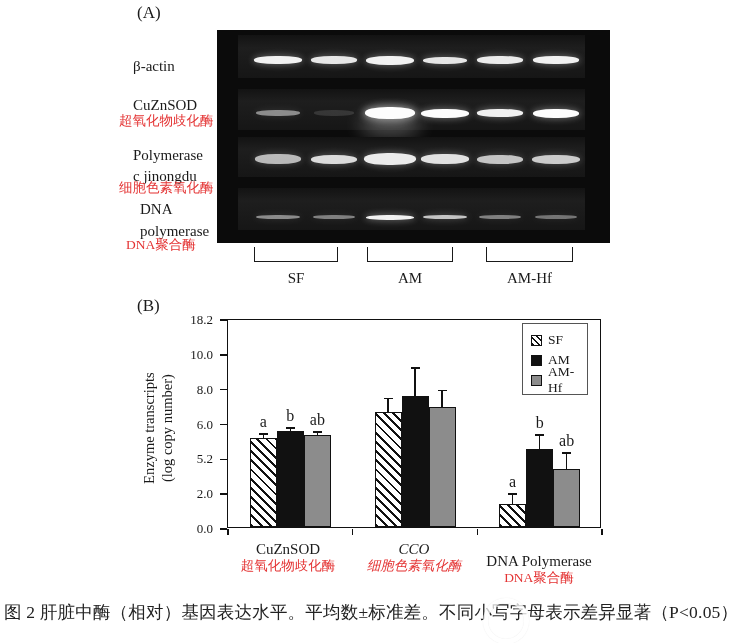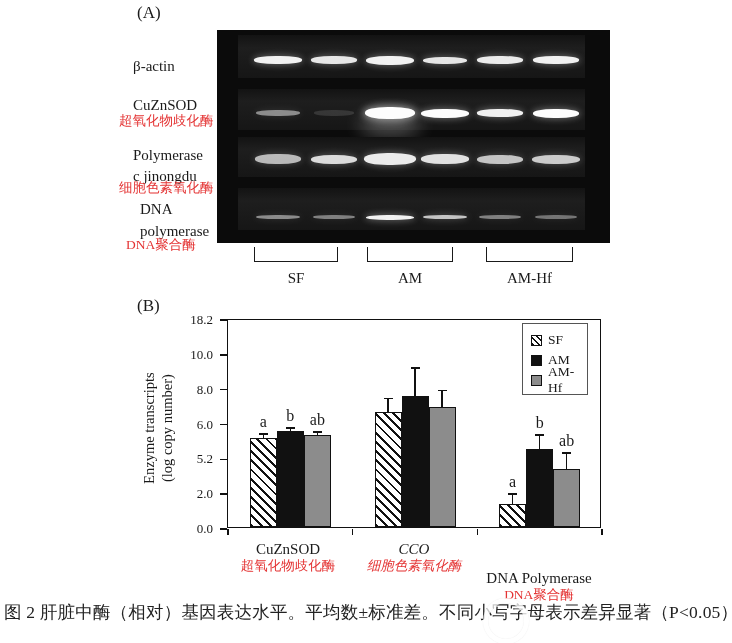--- a/index.html
+++ b/index.html
@@ -190,21 +190,21 @@
   </div>
 
   <div class="cat-label" style="left:288px; top:541px;">
     <div class="cat-en">CuZnSOD</div>
     <div class="cat-cn red-label" style="color: rgb(228, 51, 51);">超氧化物歧化酶</div>
   </div>
   <div class="cat-label" style="left:414px; top:541px;font-style:italic;">
     <div class="cat-en">CCO</div>
     <div class="cat-cn red-label" style="color: rgb(228, 51, 51);">细胞色素氧化酶</div>
   </div>
-  <div class="cat-label" style="left:539px; top:570px;">
+  <div class="cat-label" style="left:539px; top:553px;">
     <div class="cat-en">DNA Polymerase</div>
     <div class="cat-cn red-label" style="color: rgb(228, 51, 51);">DNA聚合酶</div>
   </div>
 
   <div class="caption">图 2 肝脏中酶（相对）基因表达水平。平均数±标准差。不同小写字母表示差异显著（P&lt;0.05）。</div>
   <div class="watermark-circle"></div>
 
 </div>
 
 </body></html>

